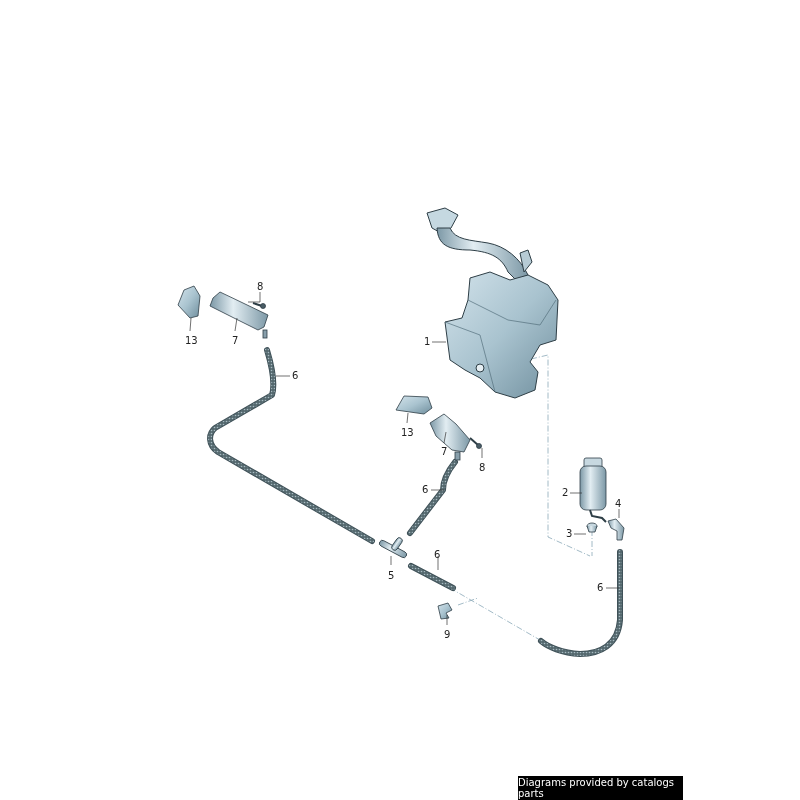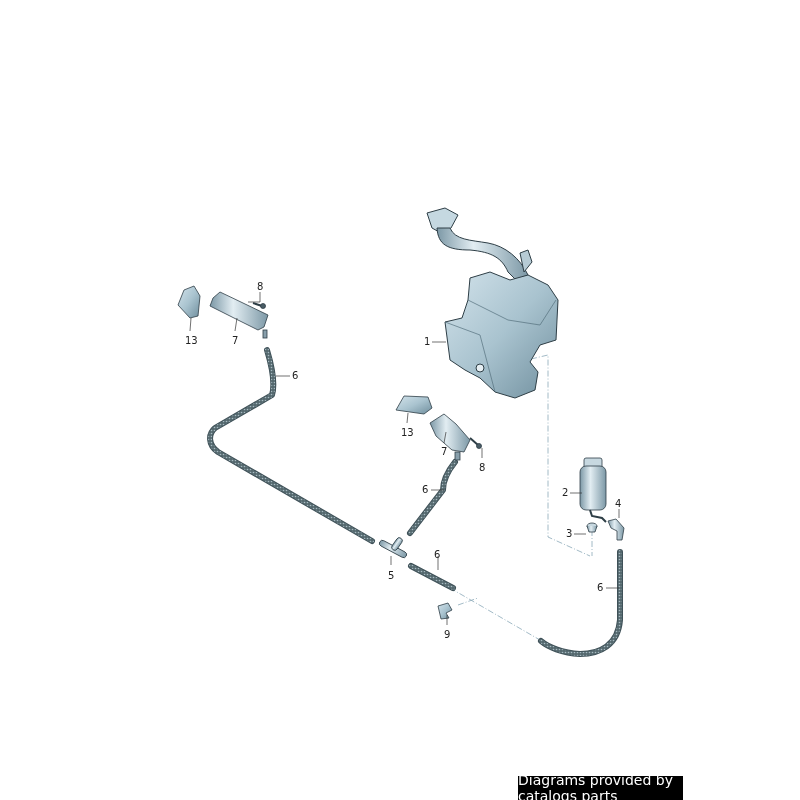--- a/index.html
+++ b/index.html
@@ -2,21 +2,21 @@
 <html><head>
   <meta charset="utf-8">
   <style>
     html, body { margin: 0; padding: 0; background: #ffffff; }
     body { width: 800px; height: 800px; position: relative; overflow: hidden;
            font-family: "DejaVu Sans", sans-serif; }
     #diagram { position: absolute; left: 0; top: 0; width: 800px; height: 800px; }
     .callout { position: absolute; font-size: 10px; color: #222; line-height: 1;
                font-family: "DejaVu Sans", sans-serif; }
     #credit { position: absolute; left: 518px; top: 776px; width: 165px; height: 24px;
-              background: #000000; color: #ffffff; font-size: 14px;
+              background: #000000; color: #ffffff; font-size: 10px;
               font-family: "DejaVu Sans", sans-serif;
               display: flex; align-items: center; justify-content: center; }
   </style>
 </head>
 <body>
 
 <svg id="diagram" viewBox="0 0 800 800" xmlns="http://www.w3.org/2000/svg">
   <defs>
     <linearGradient id="tankGrad" x1="0" y1="0" x2="1" y2="1">
       <stop offset="0" stop-color="#d3e3eb"></stop>

